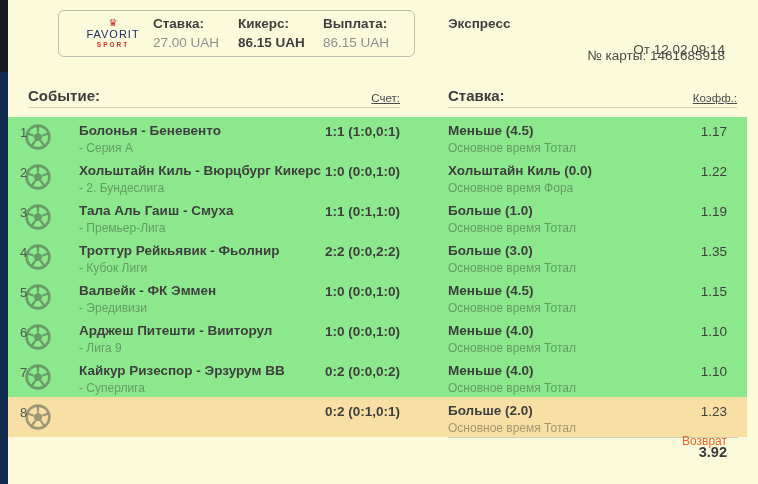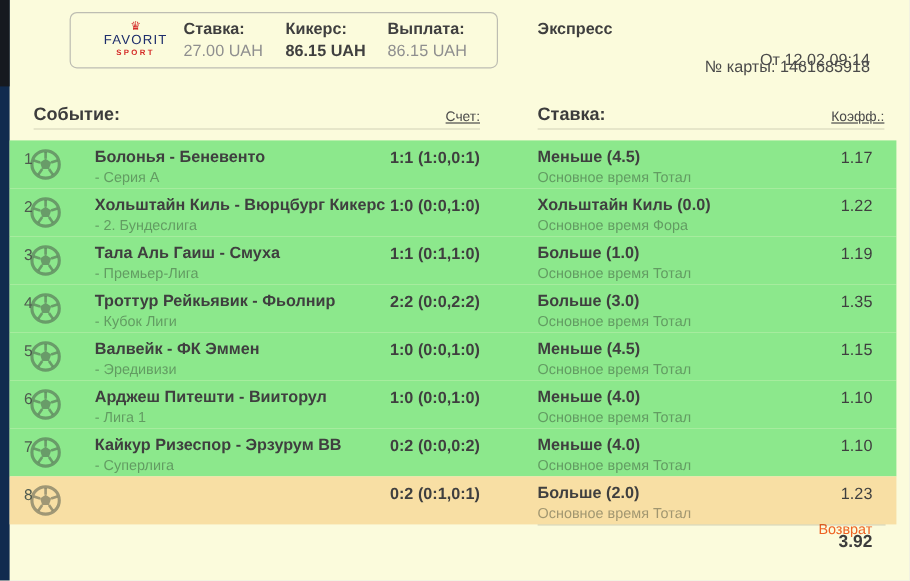--- a/index.html
+++ b/index.html
@@ -261,21 +261,21 @@
           <line x1="14" y1="9.2" x2="14" y2="3.6"></line>
           <line x1="18.6" y1="12.5" x2="23.8" y2="10.8"></line>
           <line x1="16.8" y1="17.9" x2="20.0" y2="22.4"></line>
           <line x1="11.2" y1="17.9" x2="8.0" y2="22.4"></line>
           <line x1="9.4" y1="12.5" x2="4.2" y2="10.8"></line>
         </g>
       </svg>
     </span>
     <div class="event">
       <div class="ev-name">Арджеш Питешти - Вииторул</div>
-      <div class="ev-league">- Лига 1</div>
+      <div class="ev-league">- Лига 9</div>
     </div>
     <div class="score">1:0 (0:0,1:0)</div>
     <div class="bet">
       <div class="bet-name">Меньше (4.0)</div>
       <div class="bet-type">Основное время Тотал</div>
     </div>
     <div class="coeff">
       <div class="coeff-val">1.10</div>
 
     </div>

